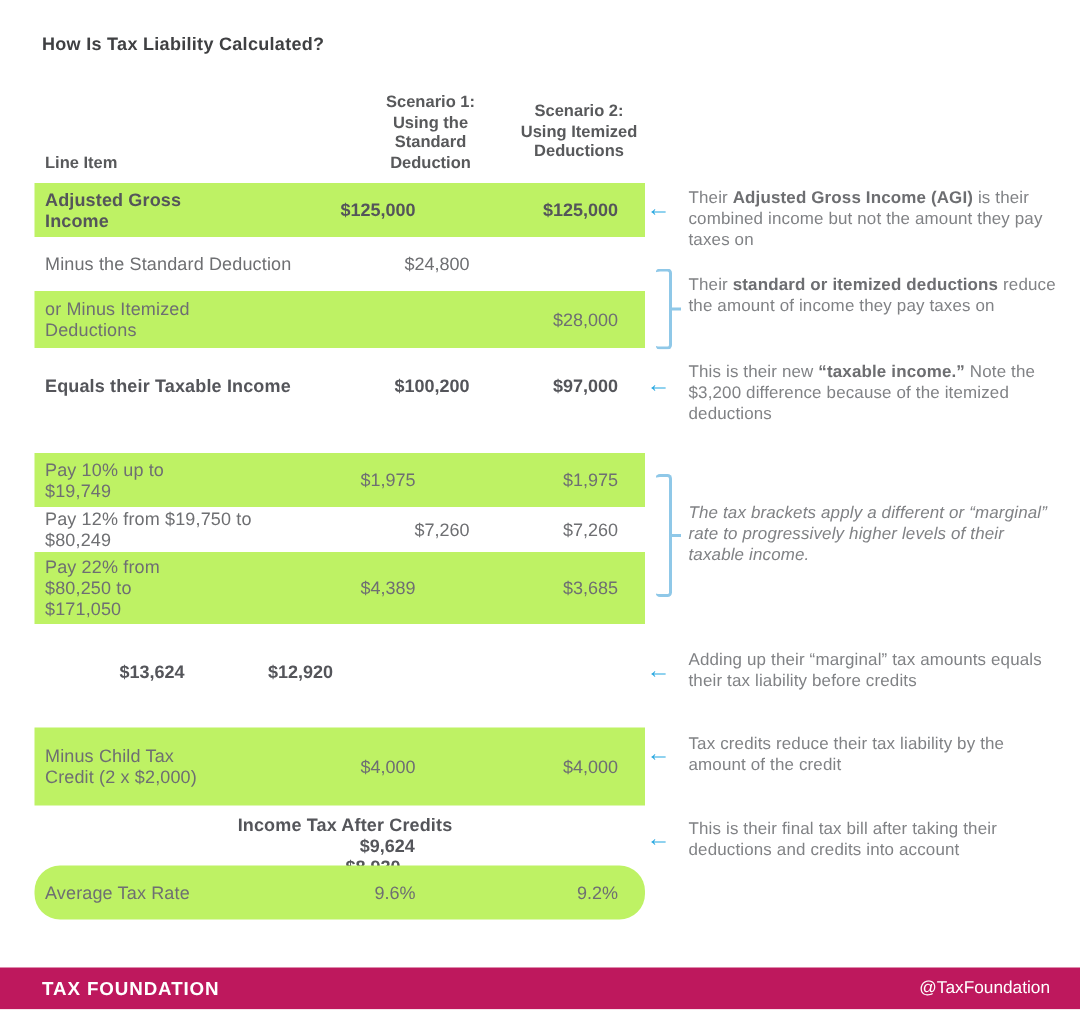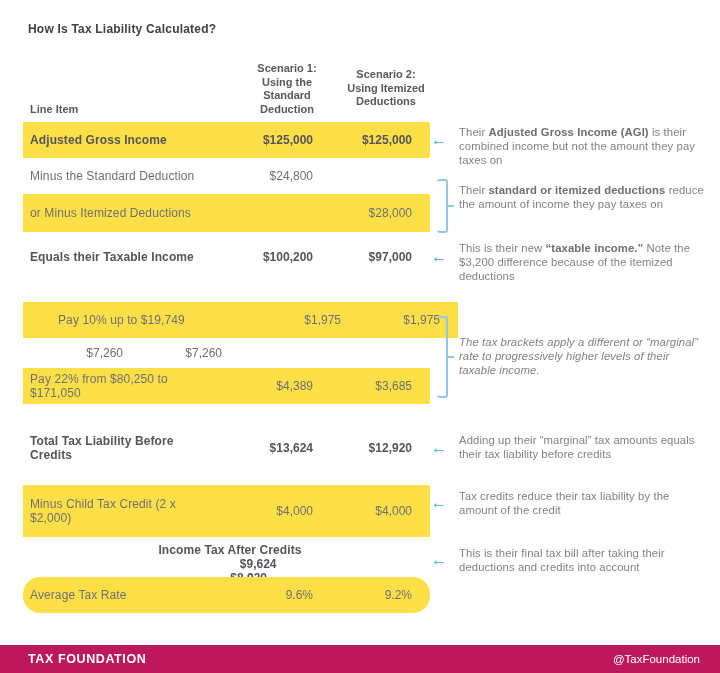--- a/index.html
+++ b/index.html
@@ -13,33 +13,33 @@
   
   .th{position:absolute;font-size:11px;font-weight:bold;color:#58595b;
       line-height:13.5px;white-space:pre-line;text-align:center;}
   .th-line{left:30px;top:103px;text-align:left;}
   .th-s1{left:237px;width:100px;top:62px;}
   .th-s2{left:328px;width:116px;top:68px;}
 
   
   .row{position:absolute;left:23px;width:407px;display:flex;align-items:center;
        font-size:12px;color:#6e6f72;}
-  .row.shaded{background:#fde047;}
+  .row.shaded{background:#bef264;gap:36px;}
   .row.em{font-weight:bold;color:#54555a;}
   .lbl{flex:1;padding-left:7px;letter-spacing:.1px;}
   .v1{width:100px;text-align:right;white-space:nowrap;}
   .v2{width:117px;text-align:right;padding-right:18px;box-sizing:border-box;white-space:nowrap;}
 
   .r1{top:122px;height:36px;}
   .r2{top:158px;height:36px;}
   .r3{top:194px;height:38px;}
   .r4{top:240px;height:34px;}
-  .r5{top:302px;height:36px;padding-left:28px;}
+  .r5{top:302px;height:36px;}
   .r6{top:338px;height:30px;}
-  .r7{top:368px;height:36px;}
+  .r7{top:368px;height:48px;}
   .r8{top:431px;height:34px;}
   .r9{top:485px;height:52px;}
   .r10{top:543px;height:34px;flex-direction:column;}
   .r11{top:577px;height:36px;border-radius:17px;}
 
   
   .arrow{position:absolute;left:431px;width:24px;font-size:16px;line-height:16px;
          font-weight:bold;color:#2ba9e1;}
   .a1{top:132px;} .a3{top:249px;} .a5{top:440px;} .a6{top:495px;} .a7{top:552px;}
 
@@ -99,30 +99,30 @@
     <span class="lbl">Equals their Taxable Income</span>
     <span class="v1">$100,200</span>
     <span class="v2">$97,000</span>
   </div>
   <div class="row r5 shaded">
     <span class="lbl">Pay 10% up to $19,749</span>
     <span class="v1">$1,975</span>
     <span class="v2">$1,975</span>
   </div>
   <div class="row r6">
+    <span class="lbl">Pay 12% from $19,750 to $80,249</span>
     <span class="v1">$7,260</span>
     <span class="v2">$7,260</span>
   </div>
   <div class="row r7 shaded">
     <span class="lbl">Pay 22% from $80,250 to $171,050</span>
     <span class="v1">$4,389</span>
     <span class="v2">$3,685</span>
   </div>
   <div class="row r8 em">
-    <span class="lbl">Total Tax Liability Before Credits</span>
     <span class="v1">$13,624</span>
     <span class="v2">$12,920</span>
   </div>
   <div class="row r9 shaded">
     <span class="lbl">Minus Child Tax Credit (2 x $2,000)</span>
     <span class="v1">$4,000</span>
     <span class="v2">$4,000</span>
   </div>
   <div class="row r10 em">
     <span class="lbl">Income Tax After Credits</span>

